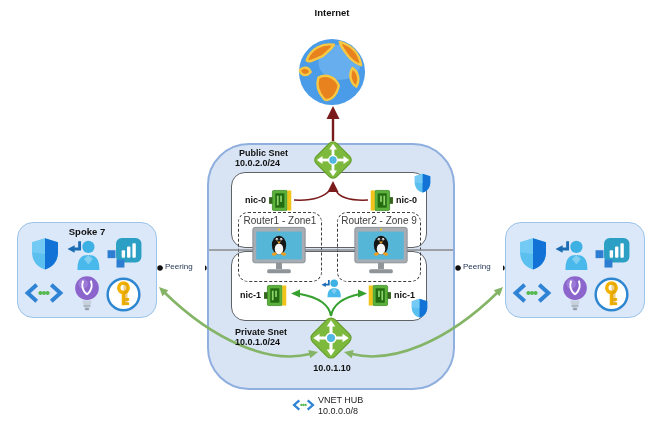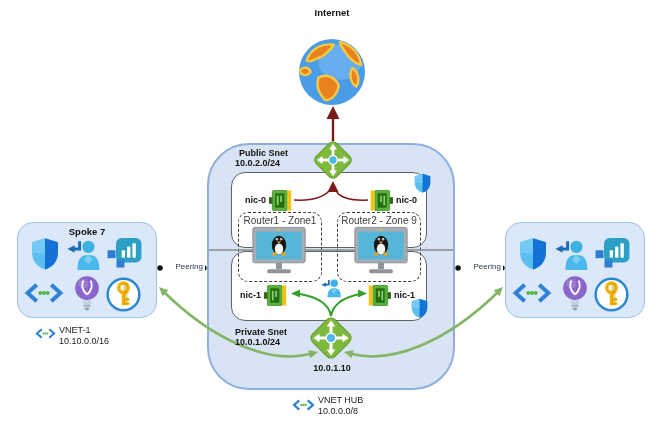--- a/index.html
+++ b/index.html
@@ -11,21 +11,21 @@
   .dashed{border:1.4px dashed #3c3c3c;border-radius:10px;z-index:2;}
   .spoke{background:#dbe8f9;border:1.5px solid #9cc3e8;border-radius:16px;z-index:1;}
   .connectors{position:absolute;left:0;top:0;z-index:3;pointer-events:none;}
   .icon{position:absolute;z-index:4;}
   .flip{transform:scaleX(-1);}
   .lbl{position:absolute;color:#111;font-size:9px;line-height:10px;white-space:nowrap;z-index:5;}
   .b{font-weight:bold;}
   .ctr{text-align:center;}
   .r{text-align:right;}
   .routerlbl{font-size:10px;color:#3c3c3c;}
-  .peer{font-size:8px;color:#1f3250;background:#fff;padding:0 2px;z-index:5;position:absolute;text-align:right;}
+  .peer{font-size:8px;color:#1f3250;background:#fff;padding:0 2px;z-index:5;position:absolute;text-align:left;}
   .vnetlbl{position:absolute;display:flex;align-items:flex-start;gap:3px;z-index:5;
            font-size:9px;line-height:10.5px;color:#222;}
   .vnetlbl .txt{display:flex;flex-direction:column;}
 </style>
 </head>
 <body>
 
 <div class="canvas">
 
   <svg width="0" height="0" style="position:absolute" aria-hidden="true">
@@ -297,29 +297,20 @@
   <div class="lbl ctr routerlbl" style="left:239px;top:216px;width:82px">Router1 - Zone1</div>
   <div class="lbl ctr routerlbl" style="left:338px;top:216px;width:82px">Router2 - Zone 9</div>
 
   <div class="lbl b ctr" style="left:301px;top:363px;width:62px">10.0.1.10</div>
 
   <div class="lbl b ctr" style="left:17px;top:227px;width:140px;font-size:9.5px">Spoke 7</div>
 
   <div class="peer" style="left:163px;top:262px;width:38px">Peering</div>
   <div class="peer" style="left:461px;top:262px;width:38px">Peering</div>
 
-  <div class="vnetlbl" style="left:35px;top:325px">
-    <span style="margin-top:2px"><svg width="21" height="13">
-          <use href="#sym-vnet"></use>
-        </svg></span>
-    <span class="txt">
-      <span>VNET-1</span>
-      <span>10.10.0.0/16</span>
-    </span>
-  </div>
 
 
   <div class="vnetlbl" style="left:292px;top:395px">
     <span style="margin-top:3px"><svg width="23" height="14">
           <use href="#sym-vnet"></use>
         </svg></span>
     <span class="txt">
       <span>VNET HUB</span>
       <span>10.0.0.0/8</span>
     </span>

